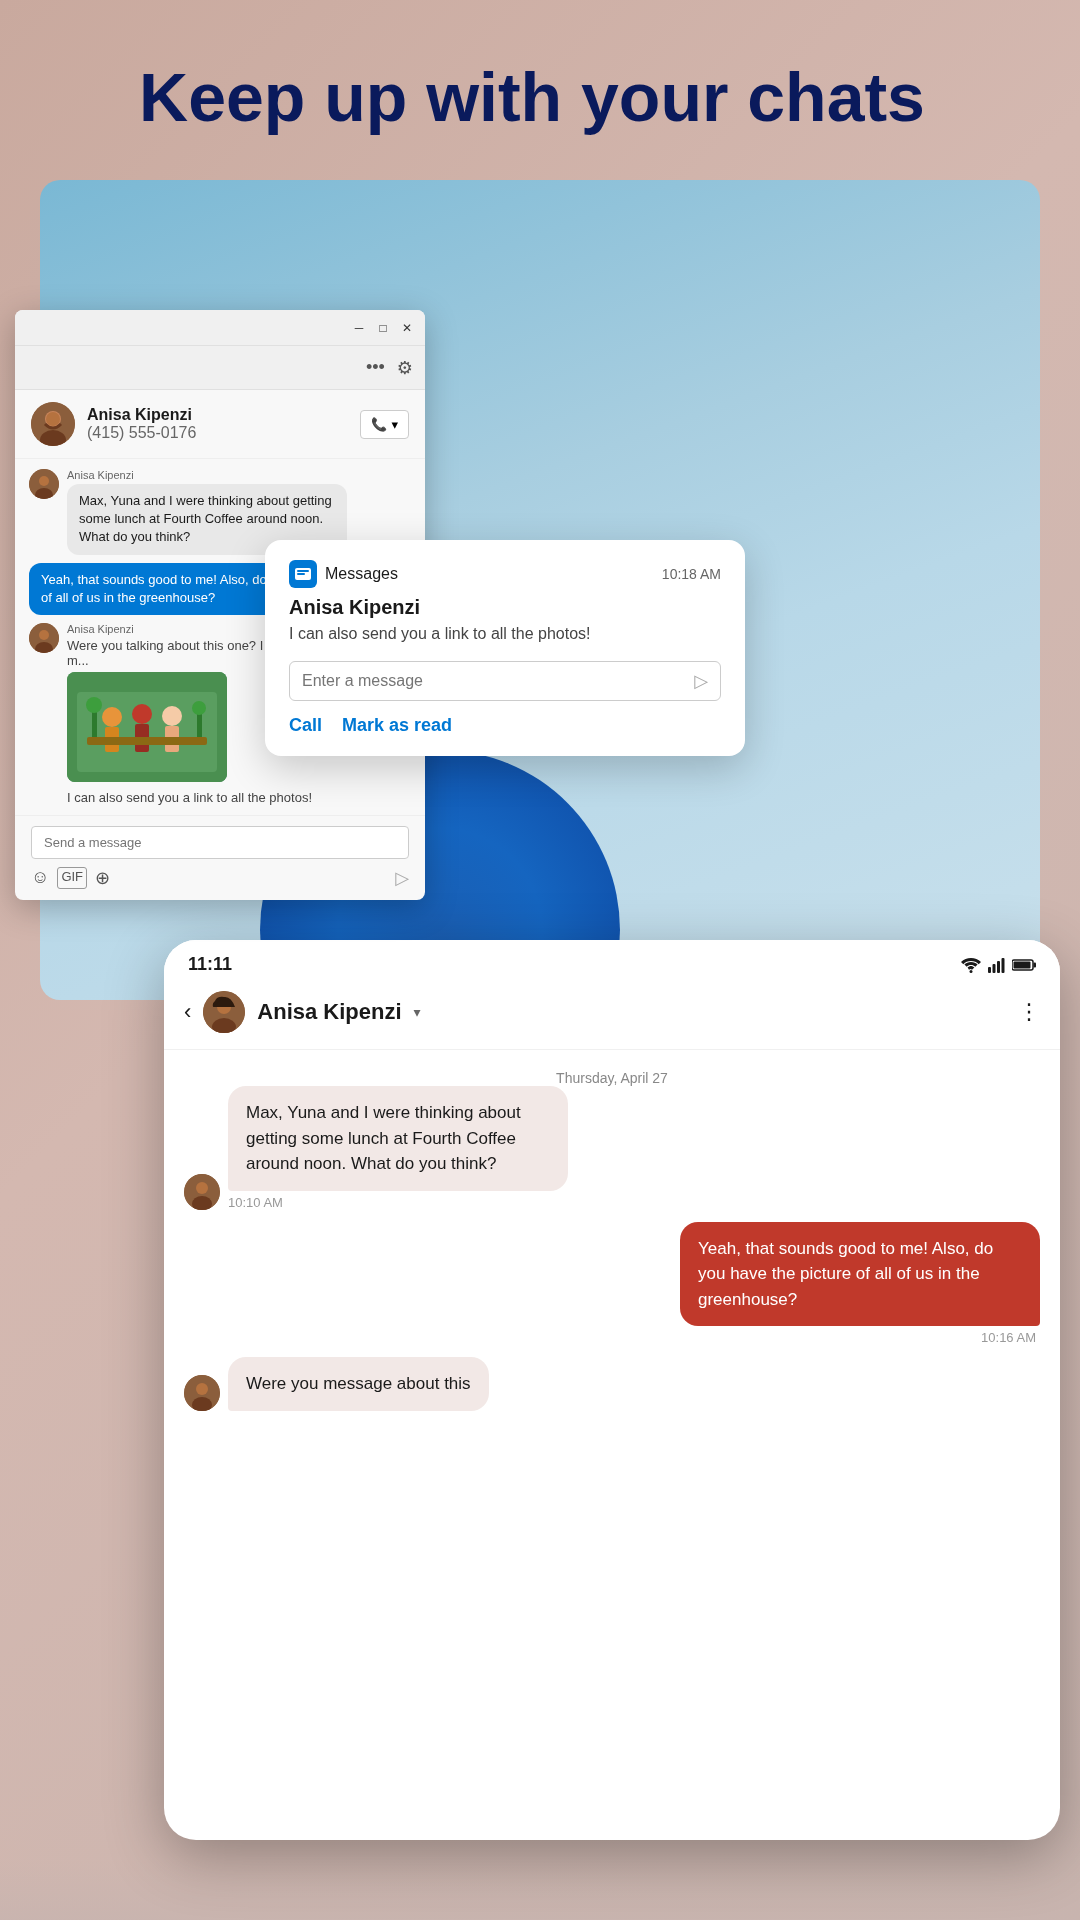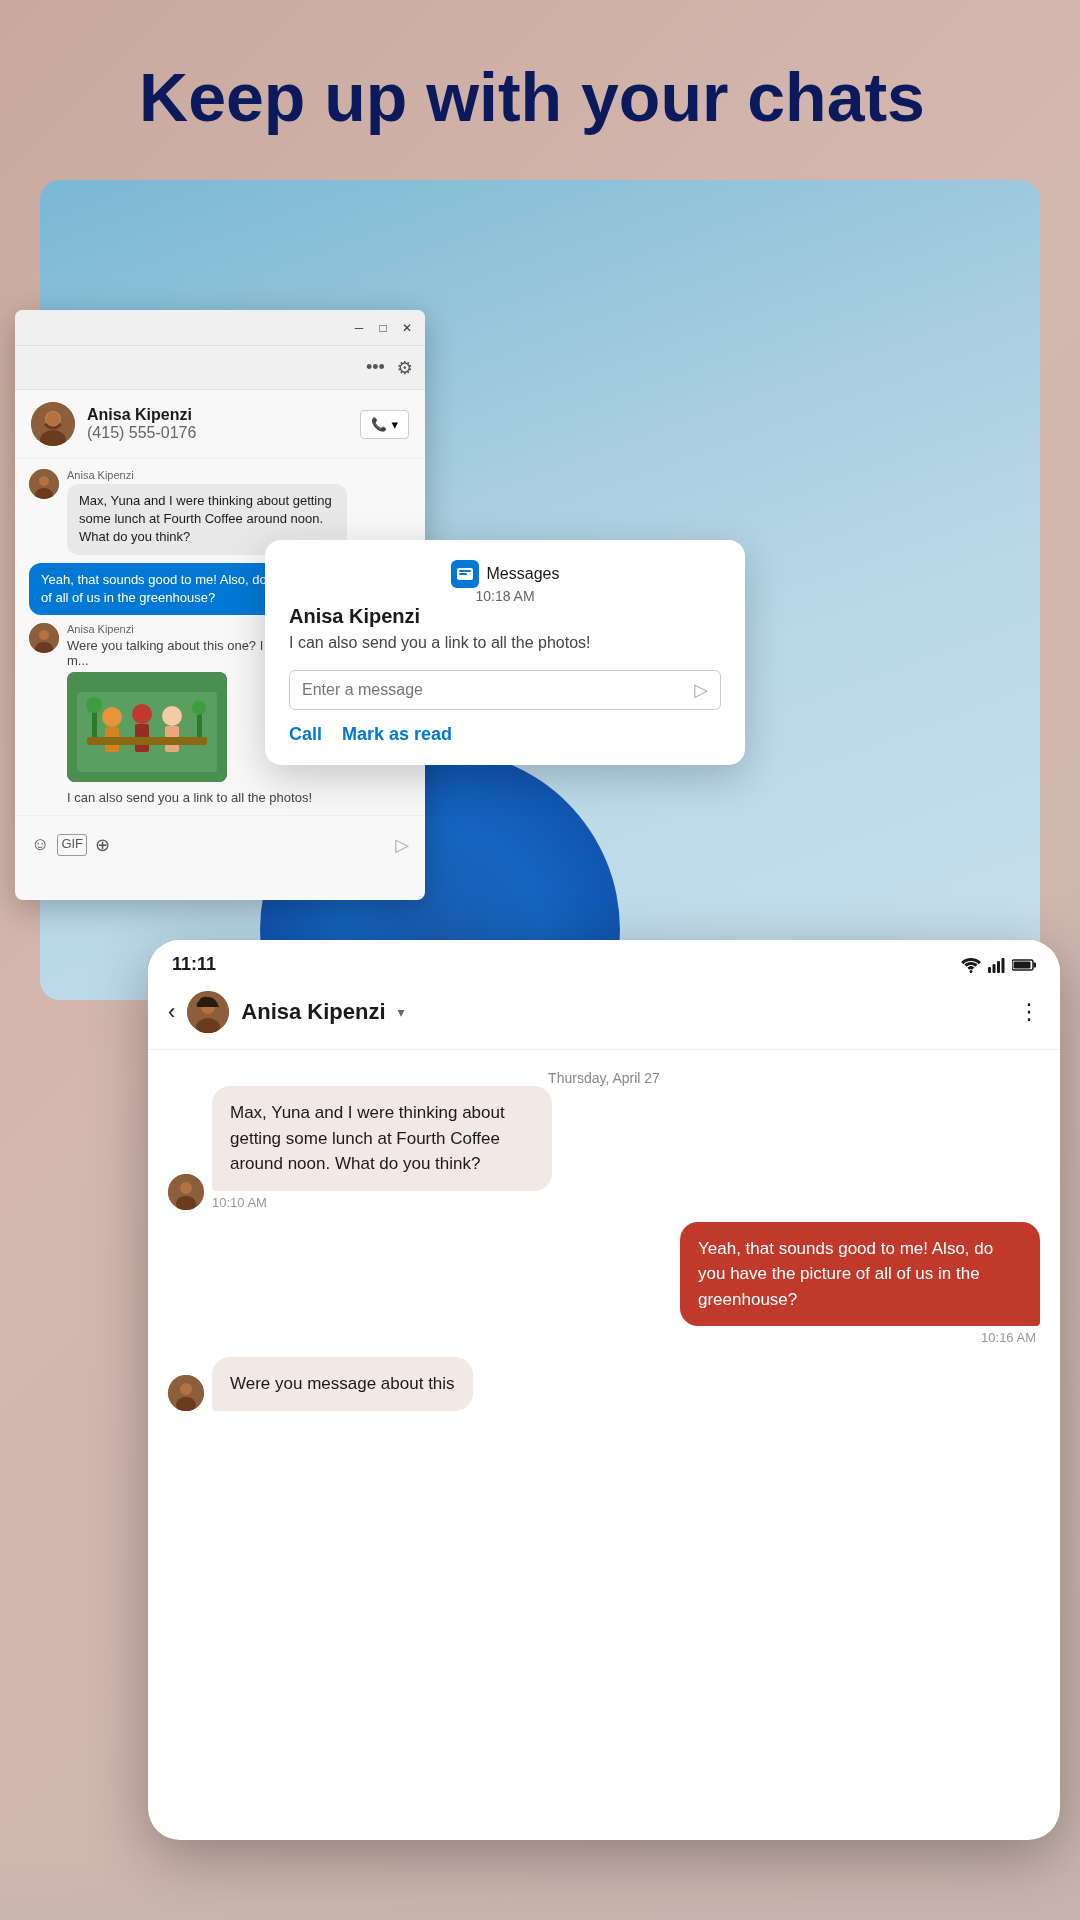--- a/index.html
+++ b/index.html
@@ -228,22 +228,21 @@
       border-radius: 16px;
       box-shadow: 0 12px 40px rgba(0,0,0,0.2);
       z-index: 30;
       padding: 20px 24px;
     }
 
     .notif-header {
       display: flex;
       align-items: center;
       justify-content: space-between;
-      margin-bottom: 1px;
-      flex-direction: column;
+      margin-bottom: 8px;
     }
 
     .notif-app {
       display: flex;
       align-items: center;
       gap: 8px;
     }
 
     .notif-app-icon {
       width: 28px;
@@ -314,21 +313,21 @@
       font-weight: 600;
       cursor: pointer;
       background: none;
       border: none;
     }
 
     
     .phone-mockup {
       position: absolute;
       top: 940px;
-      left: 148px;
+      left: 164px;
       right: 20px;
       background: white;
       border-radius: 32px;
       box-shadow: 0 16px 60px rgba(0,0,0,0.3);
       z-index: 15;
       overflow: hidden;
       min-height: 900px;
     }
 
     .phone-status-bar {
@@ -577,20 +576,21 @@
             <circle cx="132" cy="36" r="7" fill="#3d9e3d"></circle>
           </svg>
         </div>
       </div>
     </div>
 
     <div style="margin-left:38px; font-size:13px; color:#444;">I can also send you a link to all the photos!</div>
   </div>
 
   <div class="win-input-area">
+    <input class="win-input" type="text" placeholder="Send a message" style="">
     <div class="win-input-icons">
       <div class="win-icon-group">
         <span style="font-size:18px; cursor:pointer; color:#555;">☺</span>
         <span style="font-size:13px; cursor:pointer; color:#555; border:1px solid #999; padding:1px 3px; border-radius:3px;">GIF</span>
         <span style="font-size:18px; cursor:pointer; color:#555;">⊕</span>
       </div>
       <span style="font-size:18px; cursor:pointer; color:#aaa;">▷</span>
     </div>
   </div>
 </div>

